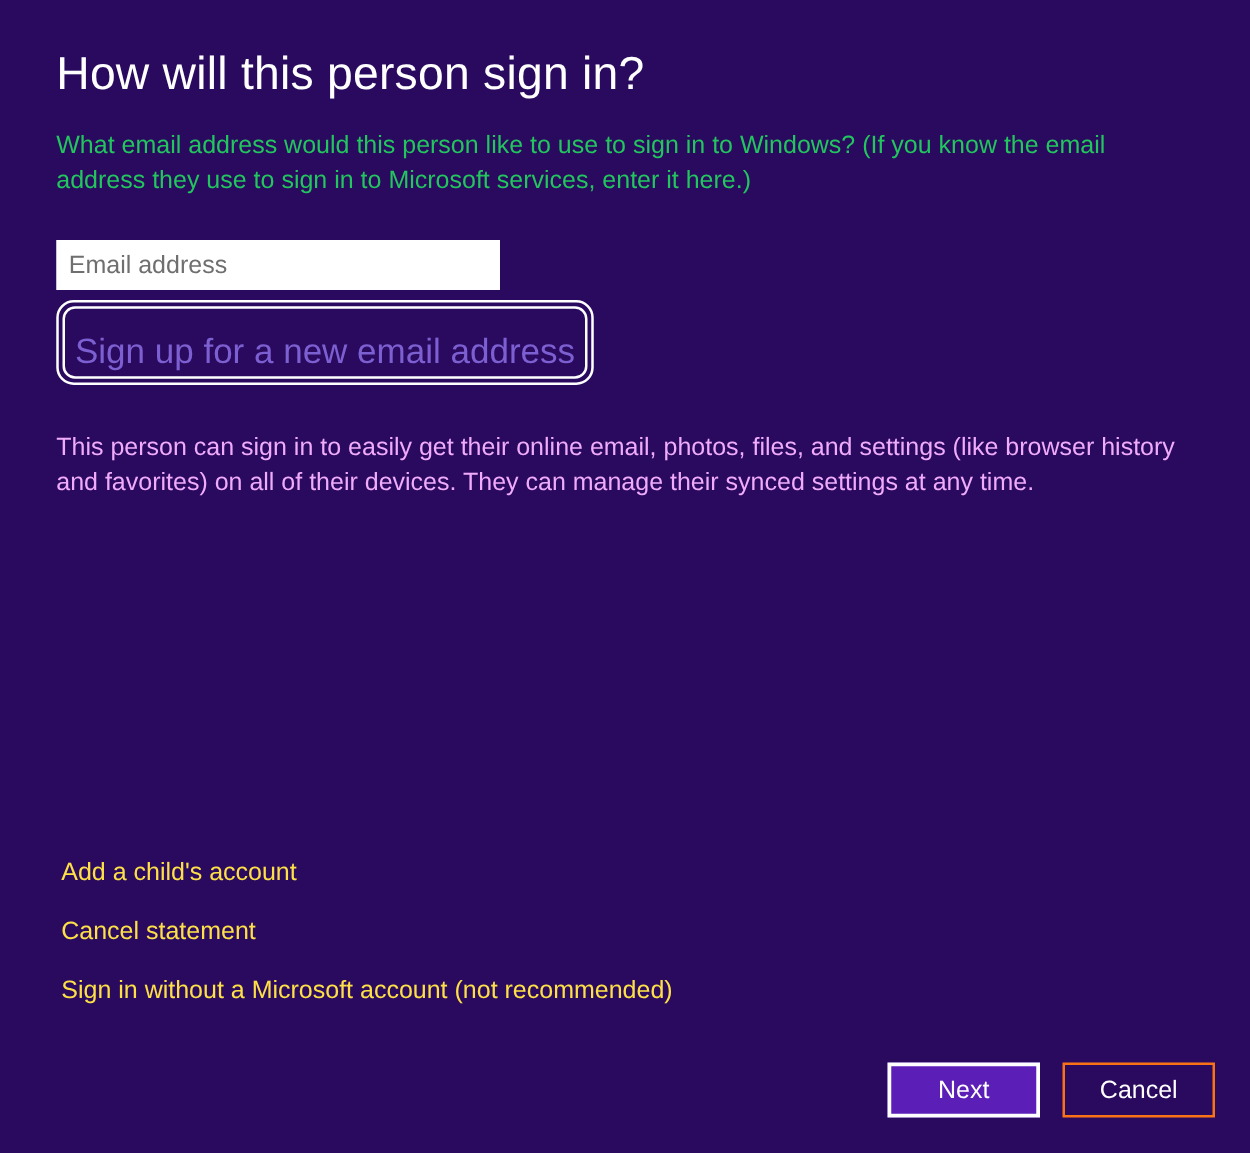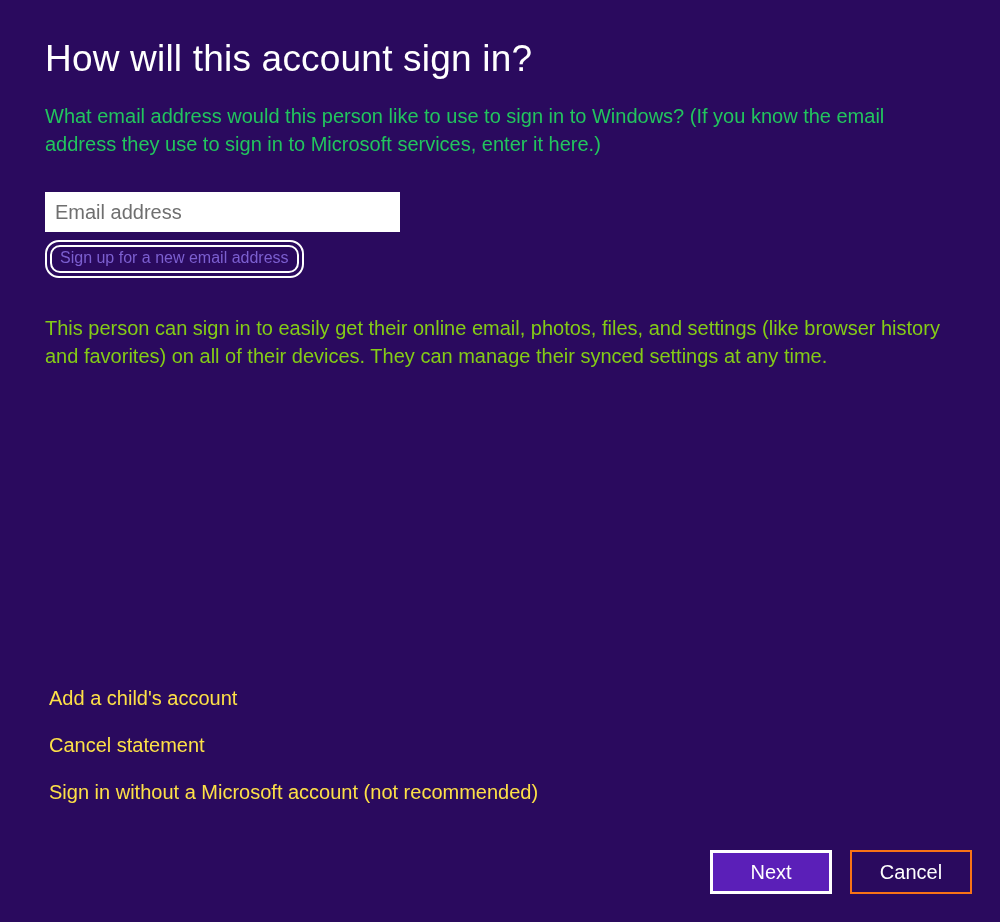--- a/index.html
+++ b/index.html
@@ -65,30 +65,31 @@
       left: 3px;
       right: 3px;
       bottom: 3px;
       border: 2px solid #ffffff;
       border-radius: 10px;
       pointer-events: none;
     }
     .signup-link {
       display: inline-block;
       color: #7c5fd0;
-      font-size: 16px;
+      font-size: 28px;
       padding: 4px 10px 6px 10px;
       text-decoration: none;
       cursor: pointer;
+      margin-top: 16px;
     }
     .benefit-text {
       font-size: 20px;
       font-weight: 400;
       line-height: 1.4;
-      color: #84cc16;
+      color: #f0abfc;
       margin-top: 6px;
     }
     .links-section {
       position: absolute;
       left: 49px;
       bottom: 118px;
     }
     .text-link {
       display: block;
       color: #fde047;
@@ -124,21 +125,21 @@
       border: 3px solid #ffffff;
     }
     .btn-secondary {
       background-color: transparent;
     }
   </style>
 </head>
 <body>
 
 <div class="container">
-  <h1 class="page-title">How will this account sign in?</h1>
+  <h1 class="page-title">How will this person sign in?</h1>
 
   <p class="intro-text">What email address would this person like to use to sign in to Windows? (If you know the email address they use to sign in to Microsoft services, enter it here.)</p>
 
   <input type="text" class="email-input" placeholder="Email address" style="">
 
   <div class="signup-link-wrapper">
     <a class="signup-link">Sign up for a new email address</a>
   </div>
 
   <p class="benefit-text">This person can sign in to easily get their online email, photos, files, and settings (like browser history and favorites) on all of their devices. They can manage their synced settings at any time.</p>

